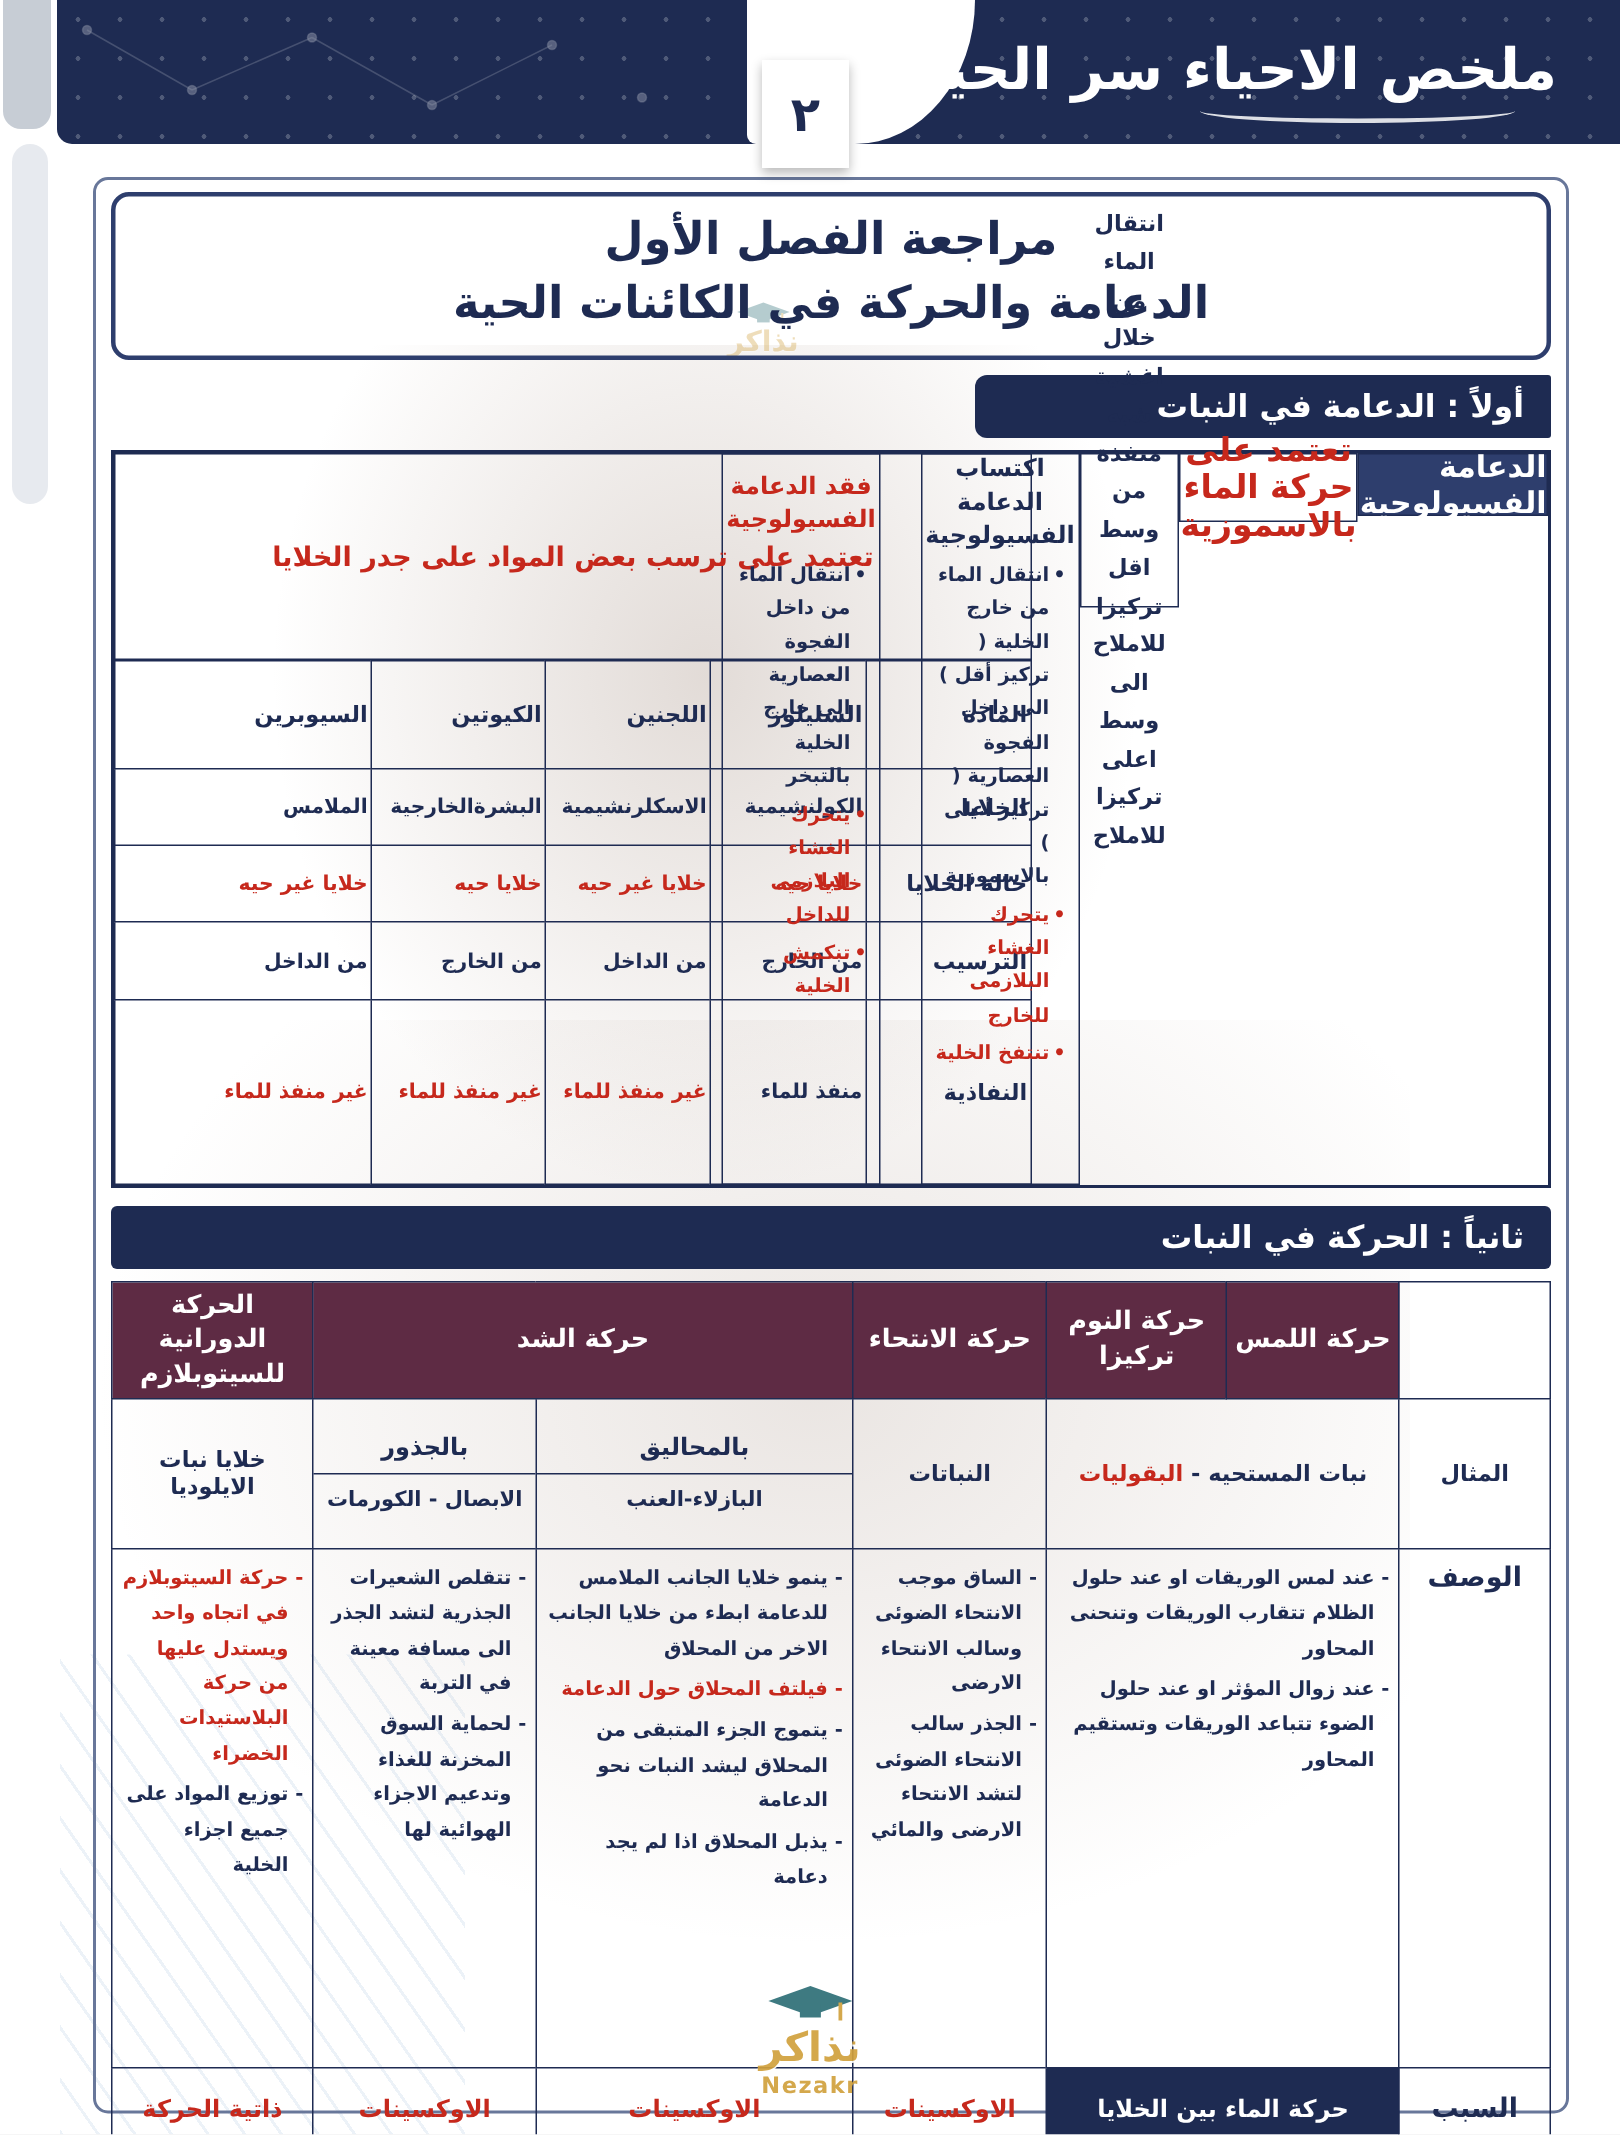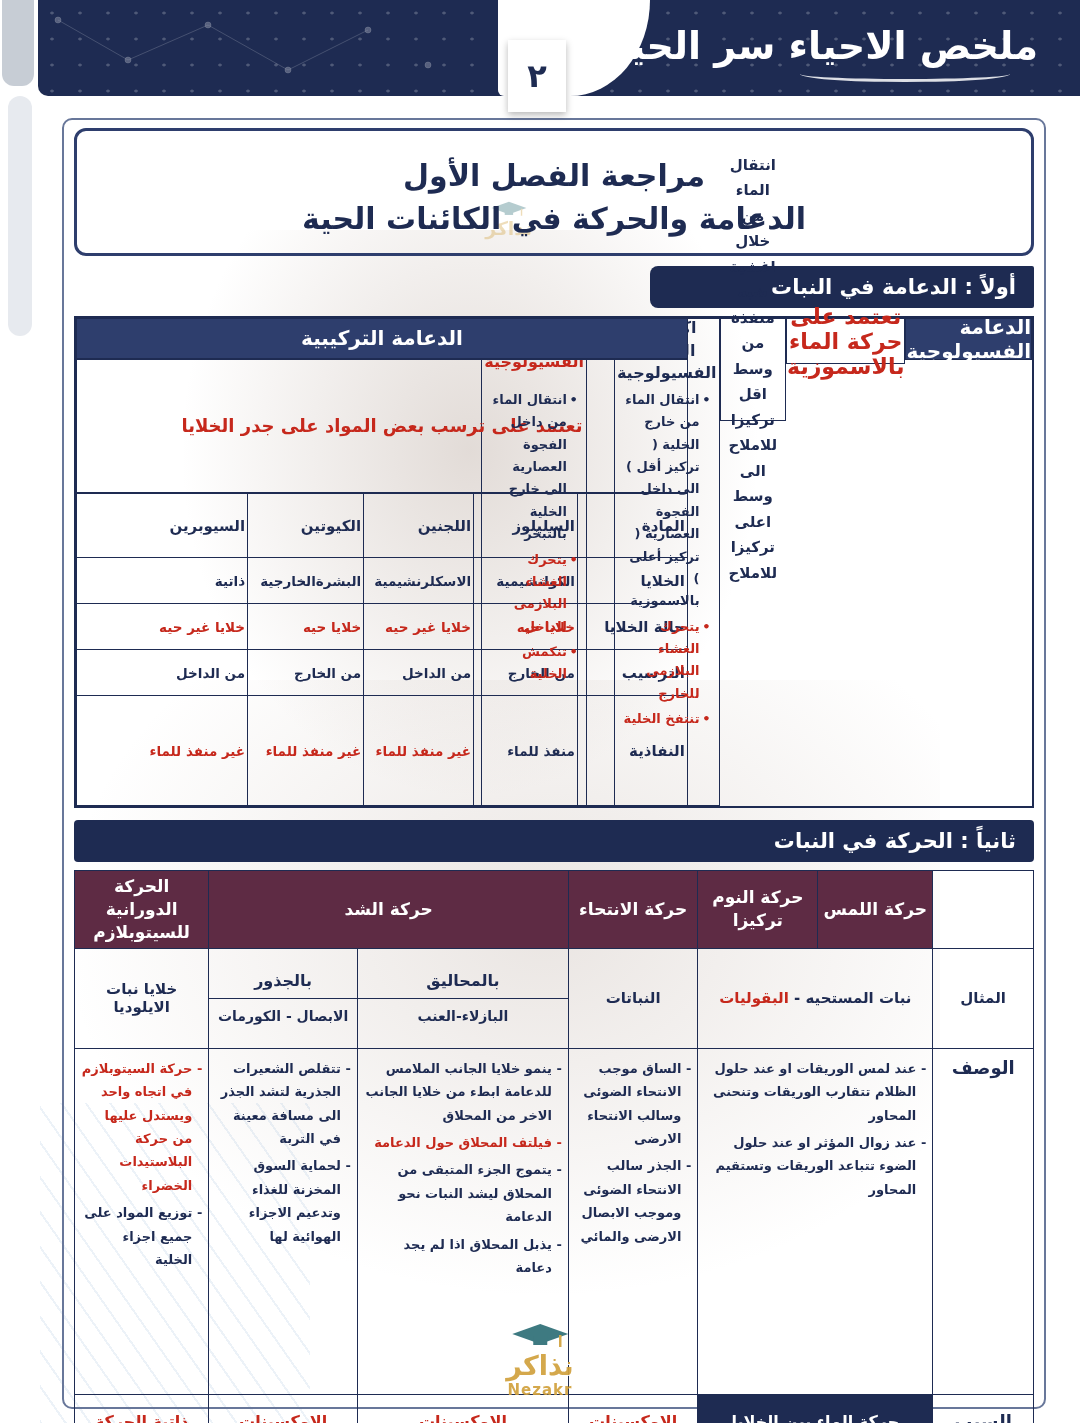--- a/index.html
+++ b/index.html
@@ -50,21 +50,21 @@
     background:radial-gradient(ellipse at 55% 40%, rgba(186,170,160,.30), rgba(186,170,160,0) 70%);}
   .sketch{position:absolute;left:40px;bottom:0;width:270px;height:320px;z-index:0;
     background:repeating-linear-gradient(55deg, rgba(110,155,200,.13) 0 2px, transparent 2px 20px);}
   
   .frame{
     position:absolute;left:62px;right:34px;top:118px;bottom:14px;z-index:1;
     border:2px solid var(--frame);border-radius:10px;padding:8px 10px;
   }
   .title-box{
     border:3px solid var(--header-blue);border-radius:12px;text-align:center;
-    padding:24px 8px 12px;color:var(--navy);
+    padding:8px 8px 12px;color:var(--navy);
   }
   .title-box .l1{font-size:30px;line-height:42px;}
   .title-box .l2{font-size:30px;line-height:44px;}
   .sec-bar{
     background:var(--navy);color:#fff;font-size:21px;height:42px;line-height:42px;
     padding-right:18px;border-radius:8px 2px 2px 8px;
   }
   .sec-bar.s1{width:40%;margin:10px 0 8px auto;margin-right:0;}
   .sec-bar.s2{width:100%;margin:12px 0 8px;border-radius:4px;}
   
@@ -200,21 +200,20 @@
             <div class="col-body">
               <div class="li">انتقال الماء من داخل الفجوة العصارية الى خارج الخلية بالتبخر</div>
               <div class="li red">يتحرك الغشاء البلازمى للداخل</div>
               <div class="li red">تنكمش الخلية</div>
             </div>
           </div>
         </div>
       </div>
 
       <div class="t1-struct">
-        <div class="t1-head cell">الدعامة التركيبية</div>
         <div class="t1-red struct-basis cell">تعتمد على ترسب بعض المواد على جدر الخلايا</div>
         <table class="mat">
           <colgroup>
               <col style="width:18%">
               <col style="width:17%">
               <col style="width:18%">
               <col style="width:19%">
               <col style="width:28%">
             </colgroup>
           <tbody>
@@ -223,21 +222,21 @@
             <td class="hdr">السليلوز</td>
             <td class="hdr">اللجنين</td>
             <td class="hdr">الكيوتين</td>
             <td class="hdr">السيوبرين</td>
           </tr>
           <tr class="r46">
             <td class="lbl">الخلايا</td>
             <td class="navyc">الكولنشيمية</td>
             <td class="navyc">الاسكلرنشيمية</td>
             <td class="navyc">البشرةالخارجية</td>
-            <td class="navyc">ذاتية</td>
+            <td class="navyc">الملامس</td>
           </tr>
           <tr class="r46">
             <td class="lbl">حالة الخلايا</td>
             <td class="redc">خلايا حيه</td>
             <td class="redc">خلايا غير حيه</td>
             <td class="redc">خلايا حيه</td>
             <td class="redc">خلايا غير حيه</td>
           </tr>
           <tr class="r46">
             <td class="lbl">الترسيب</td>
@@ -297,21 +296,21 @@
         <td>خلايا نبات الايلوديا</td>
       </tr>
       <tr class="drow">
         <td class="rlabel">الوصف</td>
         <td colspan="2">
           <div class="d">عند لمس الوريقات او عند حلول الظلام تتقارب الوريقات وتنحنى المحاور</div>
           <div class="d">عند زوال المؤثر او عند حلول الضوء تتباعد الوريقات وتستقيم المحاور</div>
         </td>
         <td>
           <div class="d">الساق موجب الانتحاء الضوئى وسالب الانتحاء الارضى</div>
-          <div class="d">الجذر سالب الانتحاء الضوئى وموجب الابصال الارضى والمائي</div>
+          <div class="d">الجذر سالب الانتحاء الضوئى لتشد الانتحاء الارضى والمائي</div>
         </td>
         <td>
           <div class="d">ينمو خلايا الجانب الملامس للدعامة ابطء من خلايا الجانب الاخر من المحلاق</div>
           <div class="d red">فيلتف المحلاق حول الدعامة</div>
           <div class="d">يتموج الجزء المتبقى من المحلاق ليشد النبات نحو الدعامة</div>
           <div class="d">يذبل المحلاق اذا لم يجد دعامة</div>
         </td>
         <td>
           <div class="d">تتقلص الشعيرات الجذرية لتشد الجذر الى مسافة معينة في التربة</div>
           <div class="d">لحماية السوق المخزنة للغذاء وتدعيم الاجزاء الهوائية لها</div>

